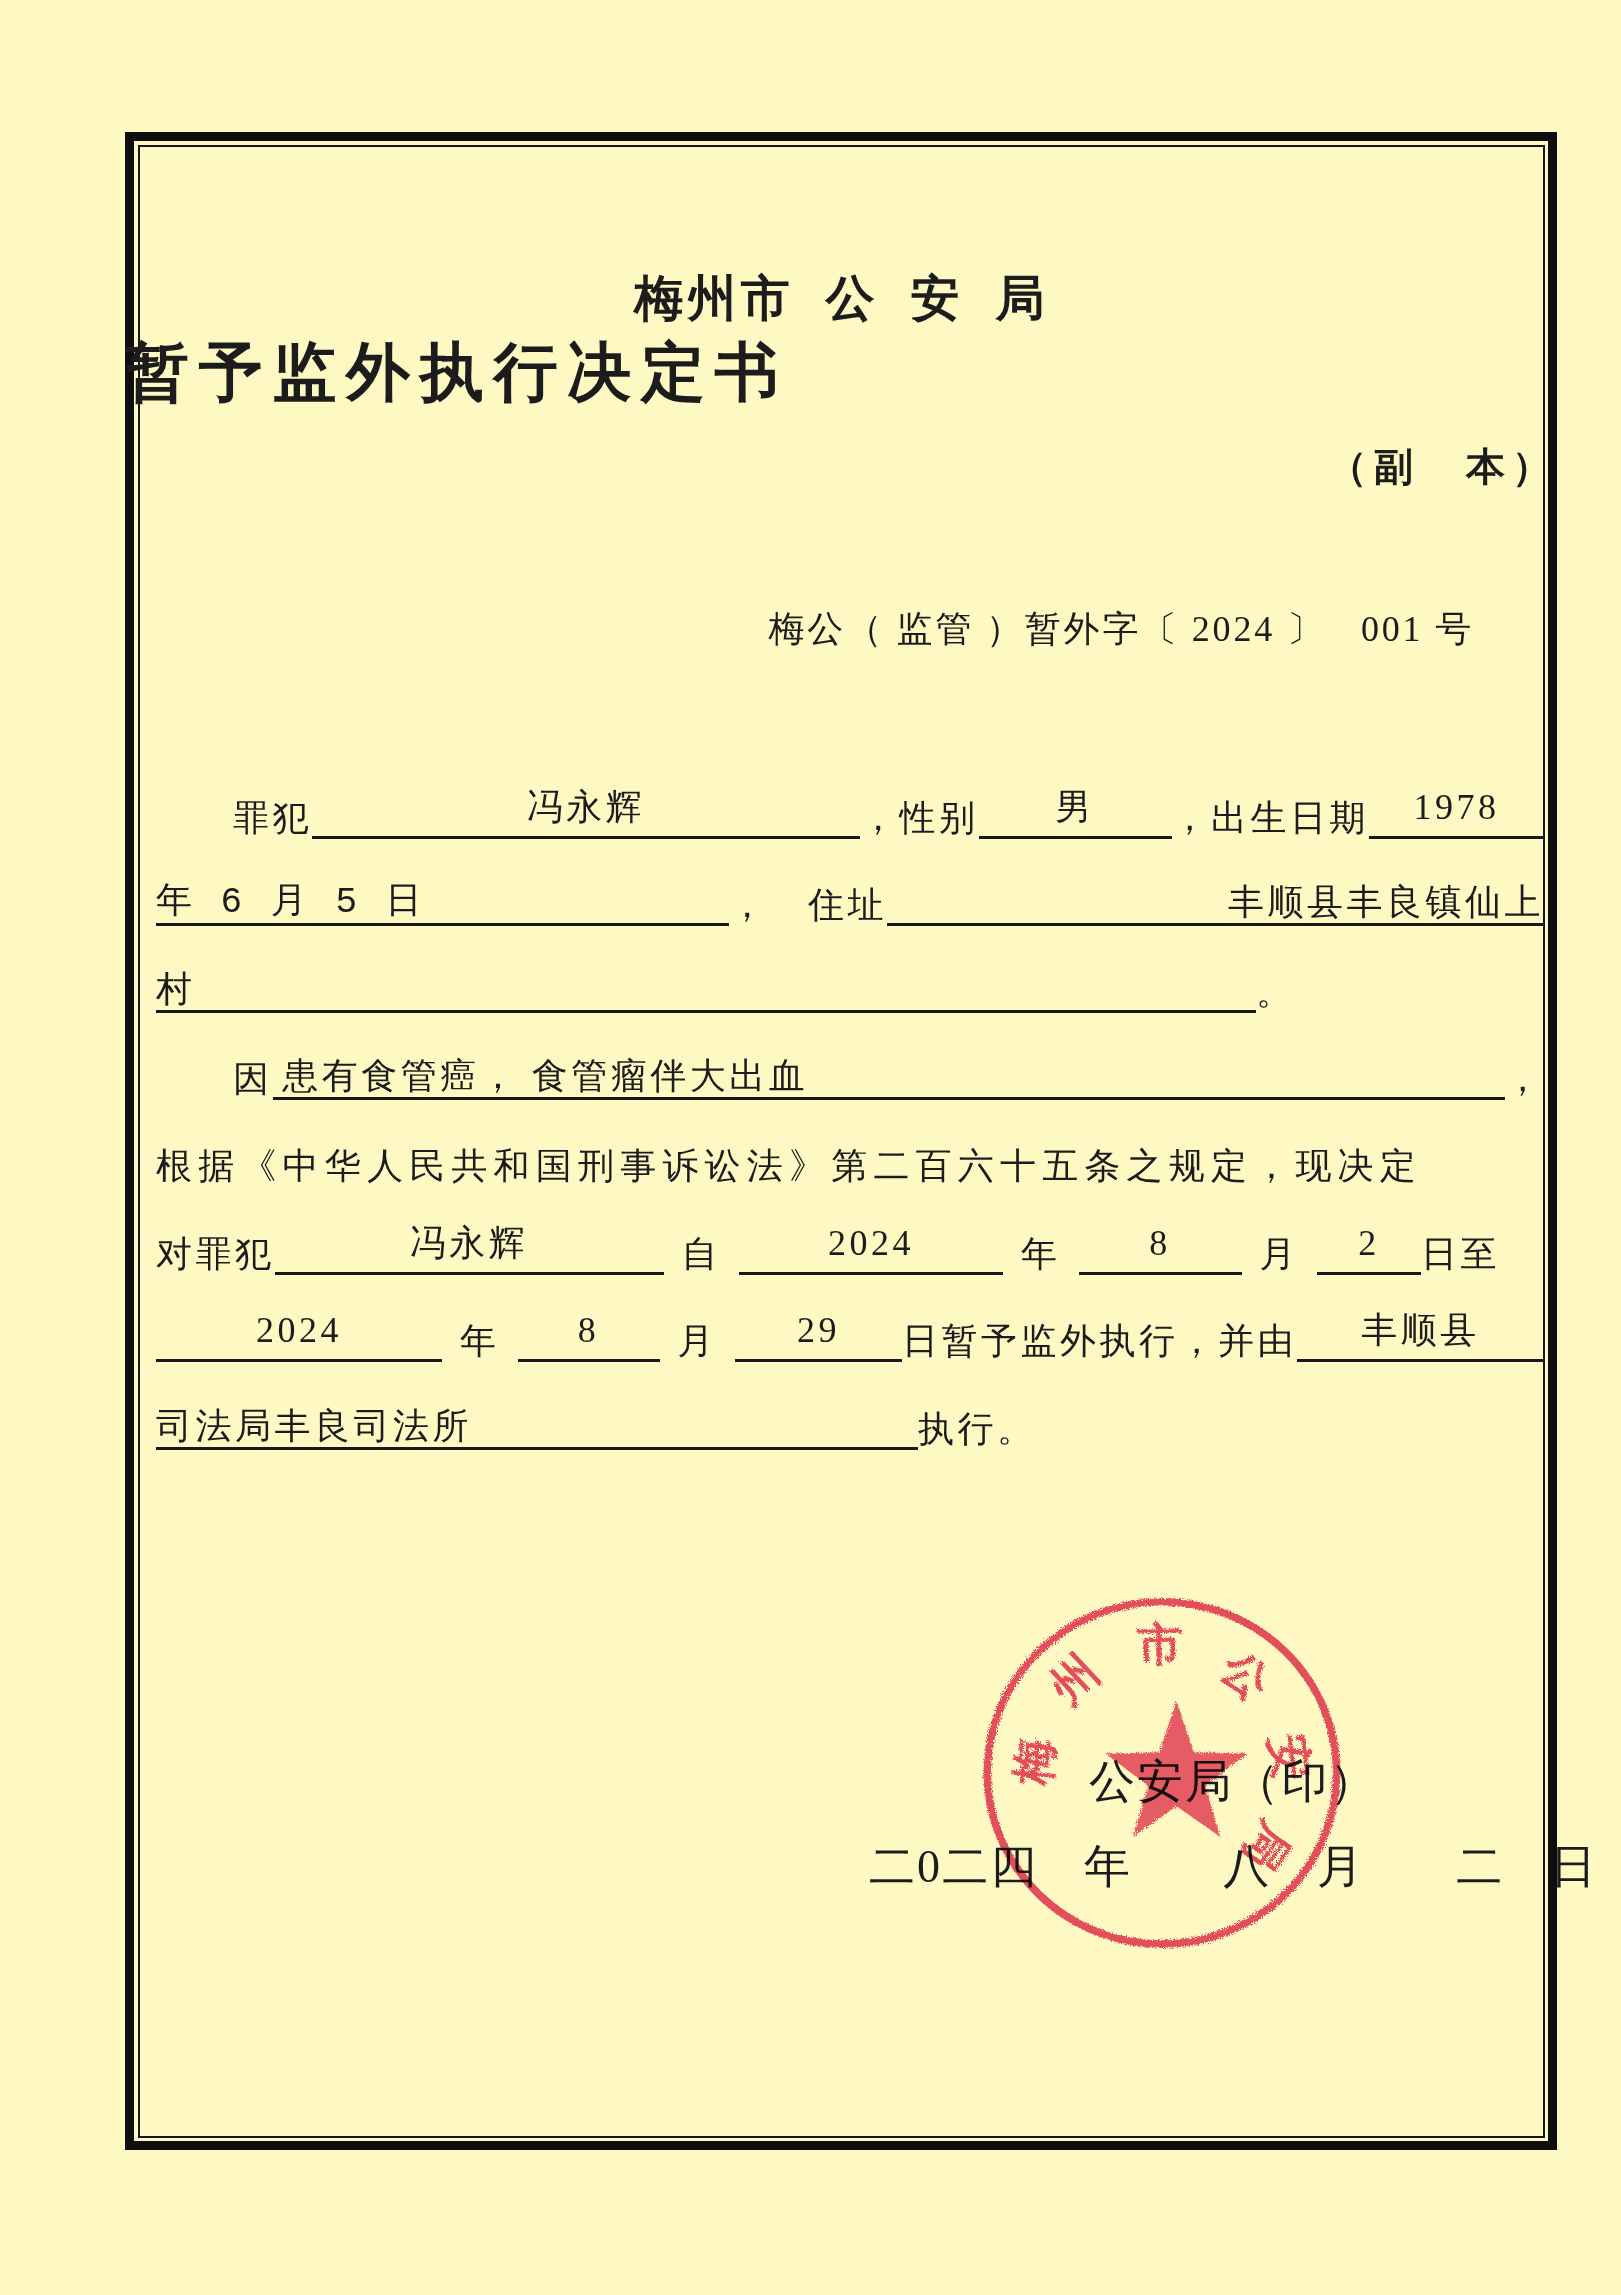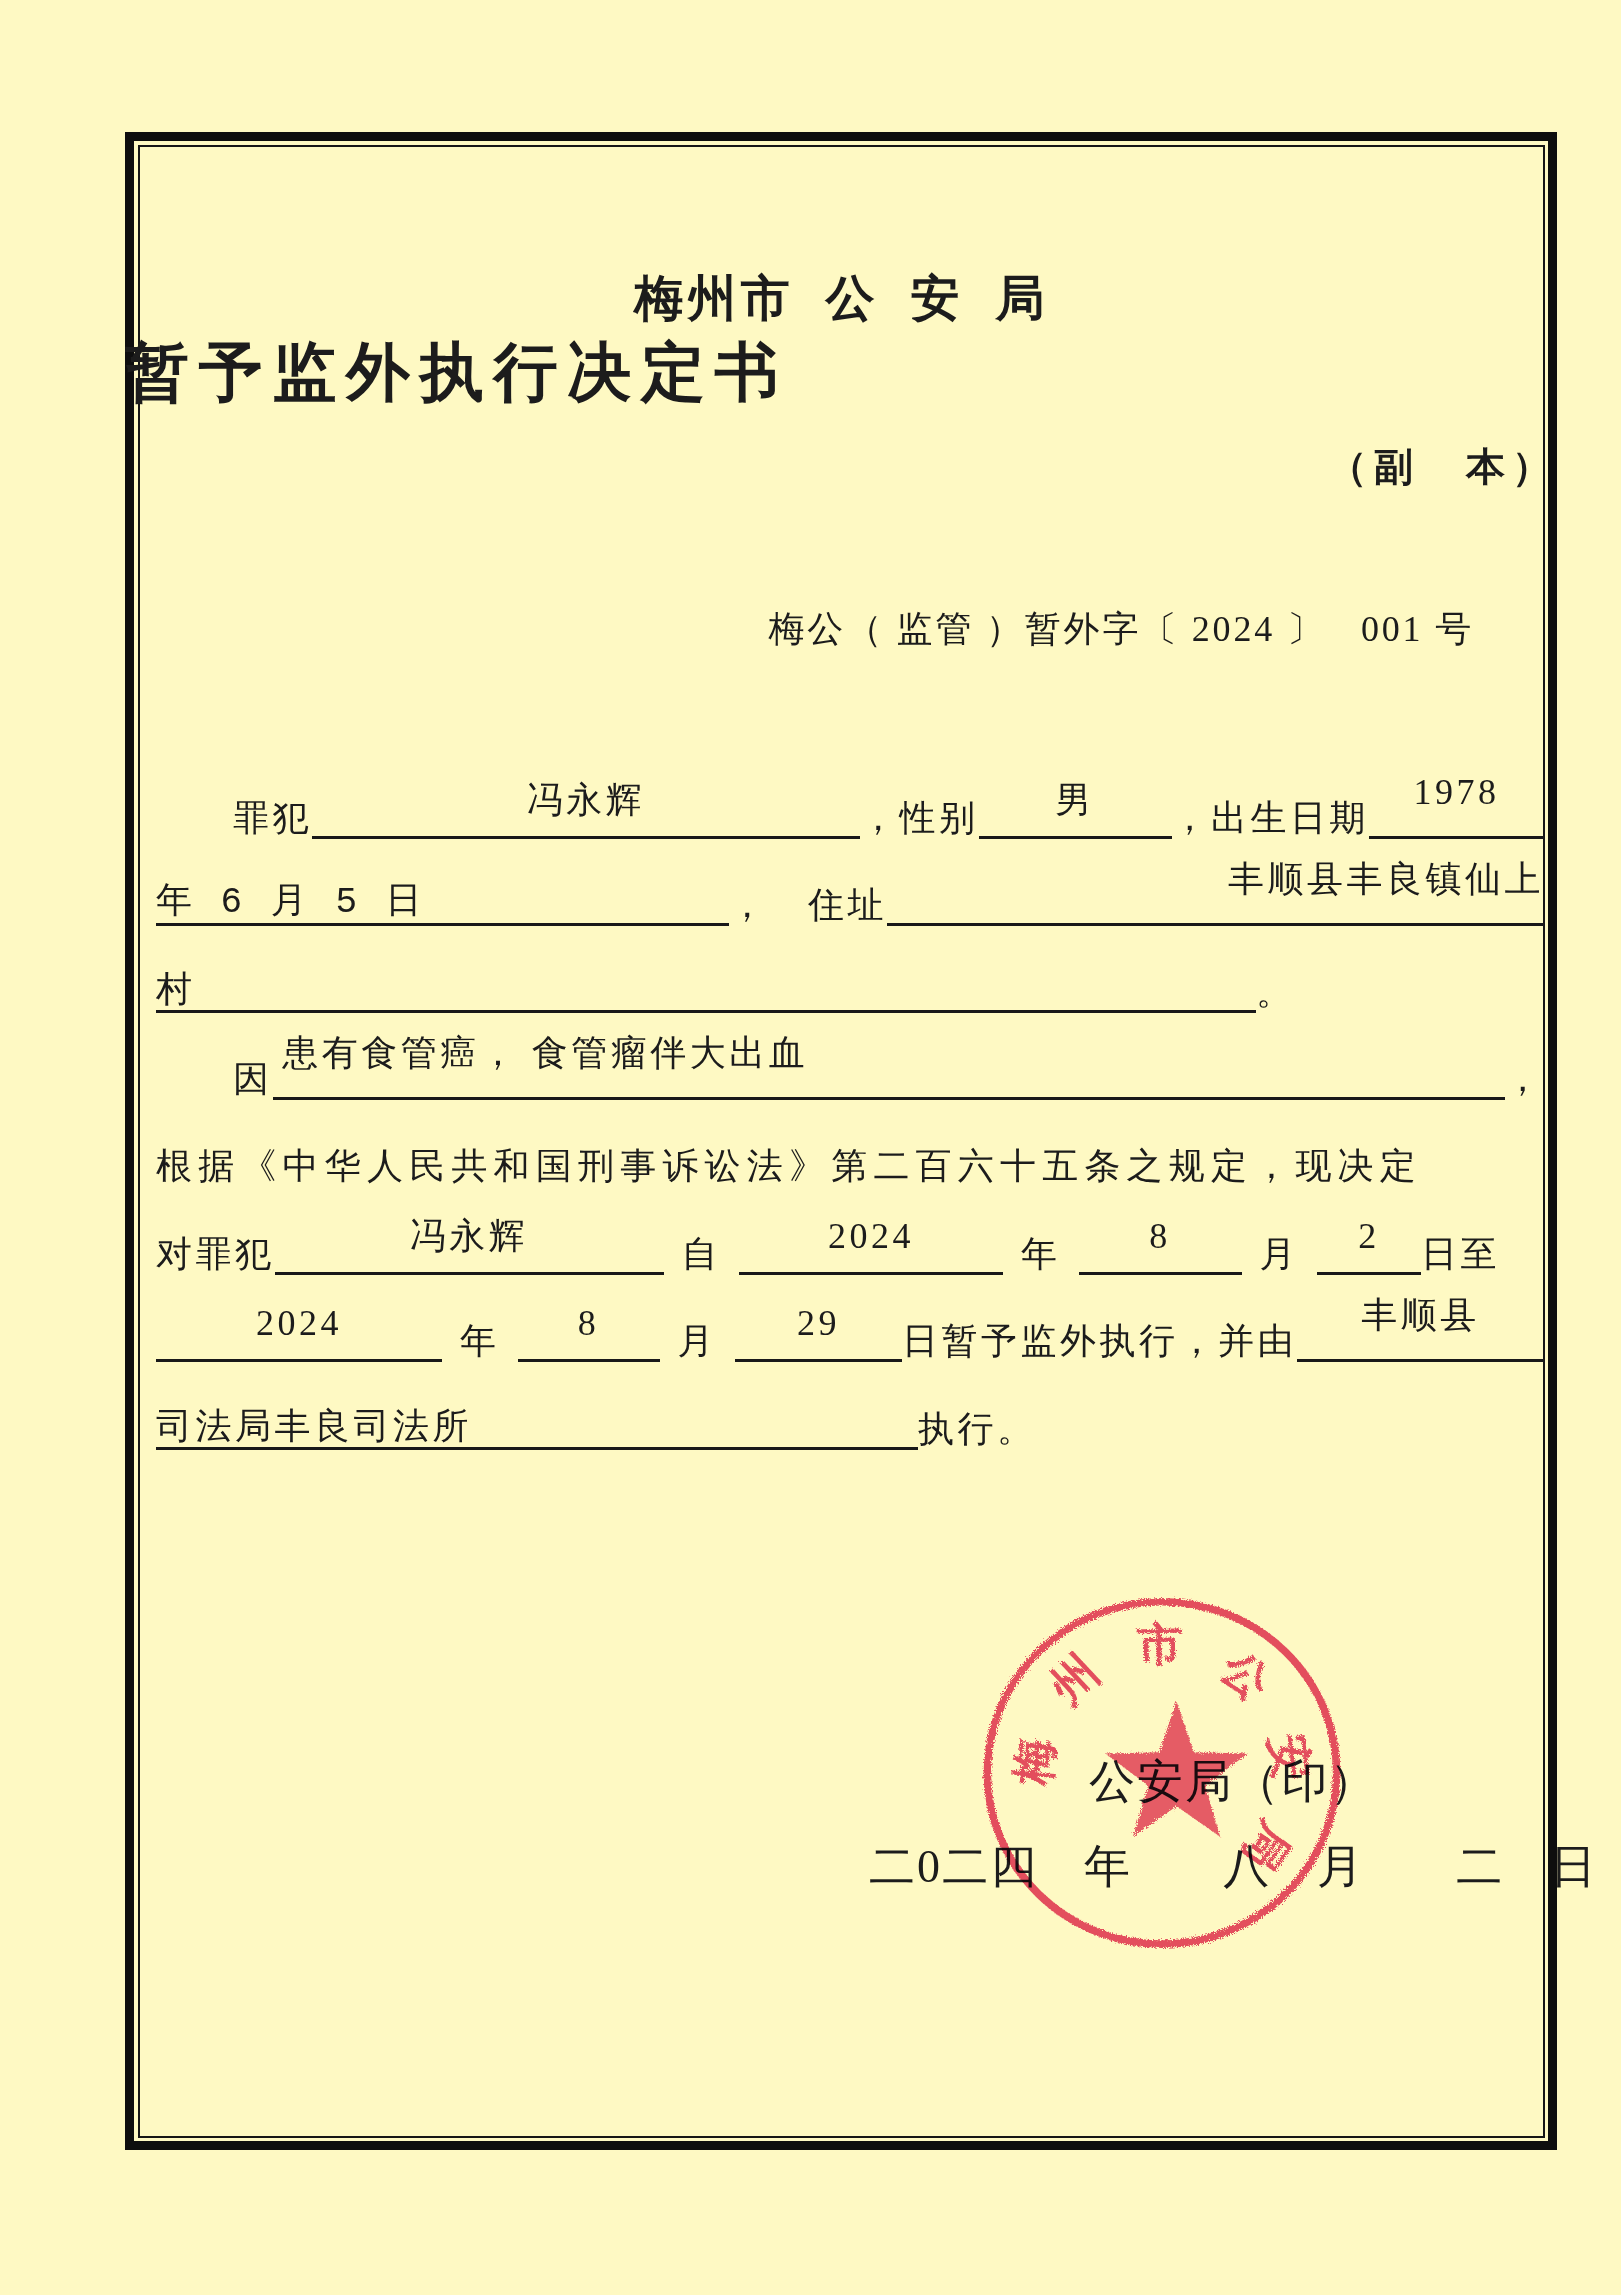--- a/index.html
+++ b/index.html
@@ -37,23 +37,23 @@
     display:flex; align-items:flex-end;
     font-size:36px; letter-spacing:3.5px; line-height:1.15; white-space:pre;
   }
   .seg { display:block; }
   .gap { margin:0 18px; }
   .ind { width:77px; }
   .blank {
     border-bottom:3.5px solid #191919; height:100%;
     display:flex; align-items:flex-end;
   }
-  .blank.grow { flex:1;align-items:center; }
+  .blank.grow { flex:1; }
   .fill { display:block; }
-  .blank.c .fill { margin:15px auto; }
+  .blank.c .fill { margin:8px auto; }
   .blank.l .fill { margin-right:auto; padding-left:9.7px; }
   .blank.r .fill { margin-left:auto; }
   .wide { letter-spacing:6.2px; }
   .sig {
     position:absolute; font-size:46px; letter-spacing:2.1px; white-space:pre;
   }
   .seal-svg {
     position:absolute; left:961px; top:1574px;
     mix-blend-mode:multiply; opacity:0.93;
   }

